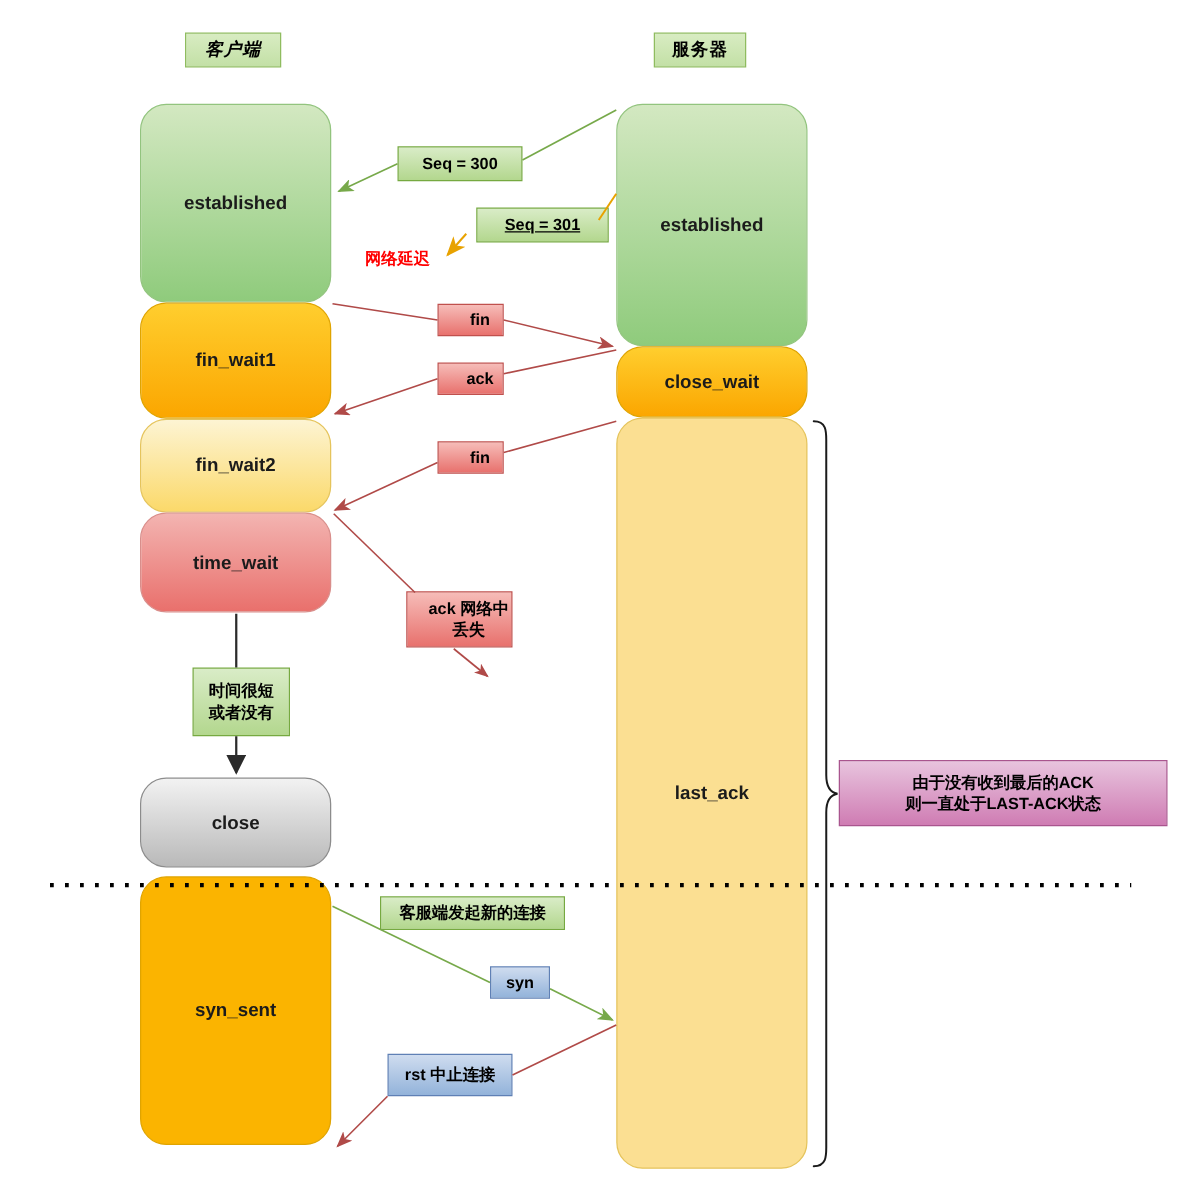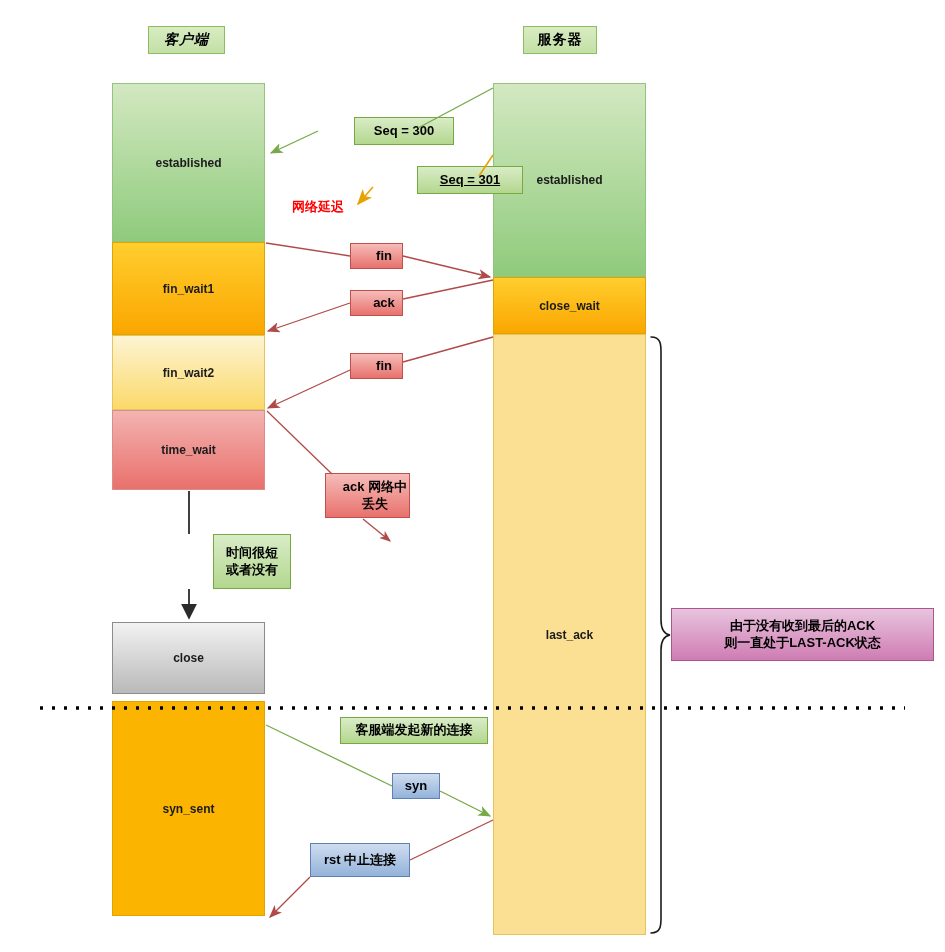--- a/index.html
+++ b/index.html
@@ -12,37 +12,37 @@
   svg#wires{position:absolute;left:0;top:0;width:945px;height:952px;pointer-events:none;}
 
   .lane-title{
     position:absolute;background:linear-gradient(180deg,#d8ecc2 0%,#c3e0a6 100%);
     border:1px solid #8fbc5f;color:#000;font-weight:bold;font-size:14px;
     display:flex;align-items:center;justify-content:center;letter-spacing:1px;
   }
 
   .state{
     position:absolute;display:flex;align-items:center;justify-content:center;
-    font-size:12px;font-weight:bold;color:#1b1b1b;box-sizing:border-box;
+    font-size:15px;font-weight:bold;color:#1b1b1b;box-sizing:border-box;border-radius:21px;
   }
   .st-green   {background:linear-gradient(180deg,#d3e8c1 0%,#8fcb7c 100%);border:1px solid #92c47e;}
   .st-orange  {background:linear-gradient(180deg,#ffce2e 0%,#fba600 100%);border:1px solid #e0a400;}
   .st-lyellow {background:linear-gradient(180deg,#fdf4d3 0%,#fbd96a 100%);border:1px solid #e5c45c;}
   .st-pink    {background:linear-gradient(180deg,#f3b4b1 0%,#e9706c 100%);border:1px solid #d98e8b;}
   .st-gray    {background:linear-gradient(180deg,#f2f2f2 0%,#b9b9b9 100%);border:1px solid #8c8c8c;}
   .st-lastack {background:#fbdf92;border:1px solid #e5c45c;}
   .st-orange-solid{background:#fbb400;border:1px solid #e0a400;}
 
   .msg{
     position:absolute;display:flex;align-items:center;justify-content:center;
     text-align:center;font-size:13px;font-weight:bold;color:#000;
     box-sizing:border-box;line-height:1.25;
   }
   .m-red   {background:linear-gradient(180deg,#f6bcb8 0%,#e8716d 100%);border:1px solid #c0504d;padding-left:15px;}
-  .m-green {background:linear-gradient(180deg,#d9ecc7 0%,#b3d78e 100%);border:1px solid #76a940;margin-left:36px;}
+  .m-green {background:linear-gradient(180deg,#d9ecc7 0%,#b3d78e 100%);border:1px solid #76a940;}
   .m-blue  {background:linear-gradient(180deg,#cfdcef 0%,#93b3da 100%);border:1px solid #5f80b5;}
   .m-purple{background:linear-gradient(180deg,#e8c4de 0%,#cf7cb3 100%);border:1px solid #a9558e;}
 
   .plain-label{
     position:absolute;font-size:13px;font-weight:bold;color:#ff0000;
     white-space:nowrap;
   }
 </style>
 </head>
 <body>
@@ -77,21 +77,21 @@
 
   <div class="msg m-red" style="left:350px;top:243px;width:53px;height:26px;">fin</div>
 
   <div class="msg m-red" style="left:350px;top:290px;width:53px;height:26px;">ack</div>
 
   <div class="msg m-red" style="left:350px;top:353px;width:53px;height:26px;">fin</div>
 
   <div class="msg m-red" style="left:325px;top:473px;width:85px;height:45px;white-space:pre-line;">ack 网络中
 丢失</div>
 
-  <div class="msg m-green" style="left:177px;top:534px;width:78px;height:55px;white-space:pre-line;">时间很短
+  <div class="msg m-green" style="left:154px;top:534px;width:78px;height:55px;white-space:pre-line;">时间很短
 或者没有</div>
 
   <div class="msg m-green" style="left:304px;top:717px;width:148px;height:27px;">客服端发起新的连接</div>
 
   <div class="msg m-blue" style="left:392px;top:773px;width:48px;height:26px;">syn</div>
 
   <div class="msg m-blue" style="left:310px;top:843px;width:100px;height:34px;">rst 中止连接</div>
 
   <div class="plain-label" style="left:292px;top:198px;">网络延迟</div>
 

